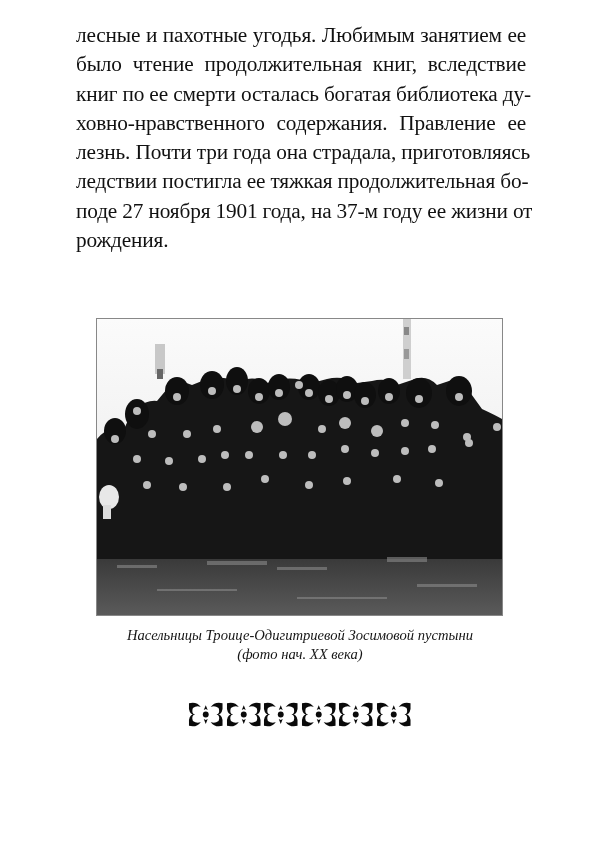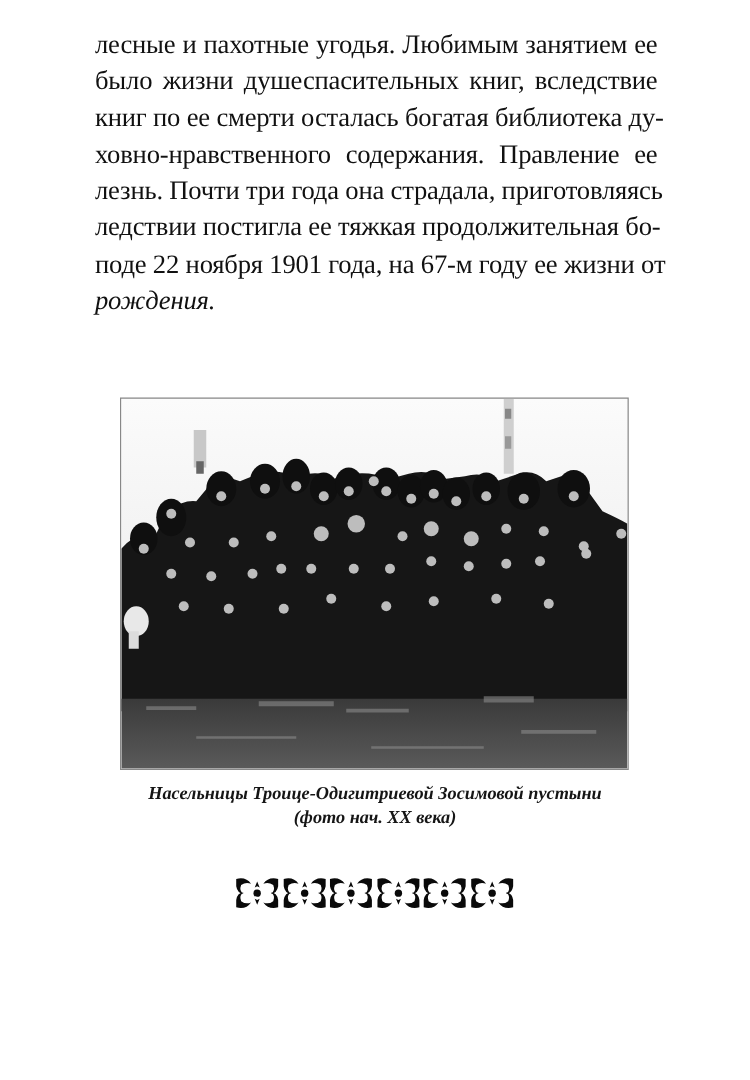--- a/index.html
+++ b/index.html
@@ -30,21 +30,20 @@
       letter-spacing: -0.15px;
     }
     .body-text .line {
       display: block;
       white-space: nowrap;
       text-align: justify;
       text-align-last: justify;
     }
     .body-text .line.last {
       text-align-last: left;
-      font-style: italic;
     }
     .photo {
       position: absolute;
       left: 96px;
       top: 318px;
       width: 407px;
       height: 298px;
       background: #f6f6f6;
       border: 1px solid #888;
       box-sizing: border-box;
@@ -55,47 +54,47 @@
       position: absolute;
       left: 90px;
       top: 626px;
       width: 420px;
       text-align: center;
       font-style: italic;
       font-size: 14.6px;
       line-height: 19px;
       color: #151515;
     }
-    .caption span { display: block; font-weight: bold; }
+    .caption span { display: block; }
     .ornament {
       position: absolute;
       left: 187px;
       top: 699px;
       width: 225px;
       height: 31px;
       display: flex;
     }
     .ornament .tile {
       width: 37.5px;
       height: 31px;
     }
   </style>
 </head>
 <body>
 
 <div class="page">
 
   <div class="body-text">
     <span class="line">лесные и пахотные угодья. Любимым занятием ее</span>
-    <span class="line">было жизни душеспасительных книг, вследствие</span>
+    <span class="line">было чтение продолжительная книг, вследствие</span>
     <span class="line">книг по ее смерти осталась богатая библиотека ду-</span>
     <span class="line">ховно-нравственного содержания. Правление ее</span>
     <span class="line">лезнь. Почти три года она страдала, приготовляясь</span>
     <span class="line">ледствии постигла ее тяжкая продолжительная бо-</span>
-    <span class="line">поде 22 ноября 1901 года, на 67-м году ее жизни от</span>
+    <span class="line">поде 27 ноября 1901 года, на 37-м году ее жизни от</span>
     <span class="line last">рождения.</span>
   </div>
 
   <div class="photo" title="Black-and-white group photograph of nuns in dark habits standing in rows outdoors">
     <svg width="405" height="296" viewBox="0 0 405 296" xmlns="http://www.w3.org/2000/svg">
       <defs>
         <linearGradient id="sky" x1="0" y1="0" x2="0" y2="1">
           <stop offset="0" stop-color="#fbfbfb"></stop>
           <stop offset="1" stop-color="#e6e6e6"></stop>
         </linearGradient>

